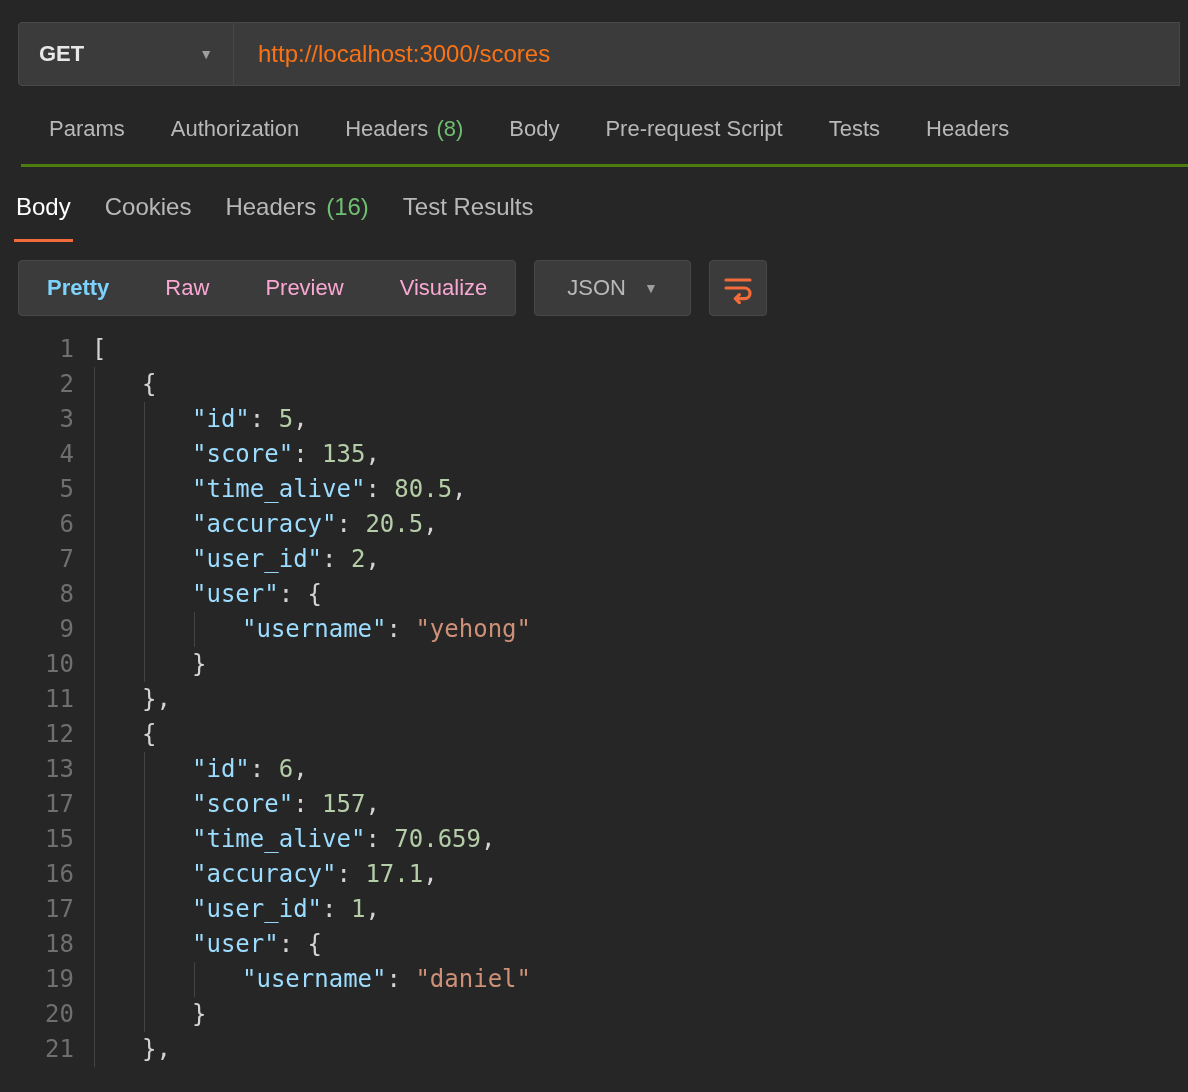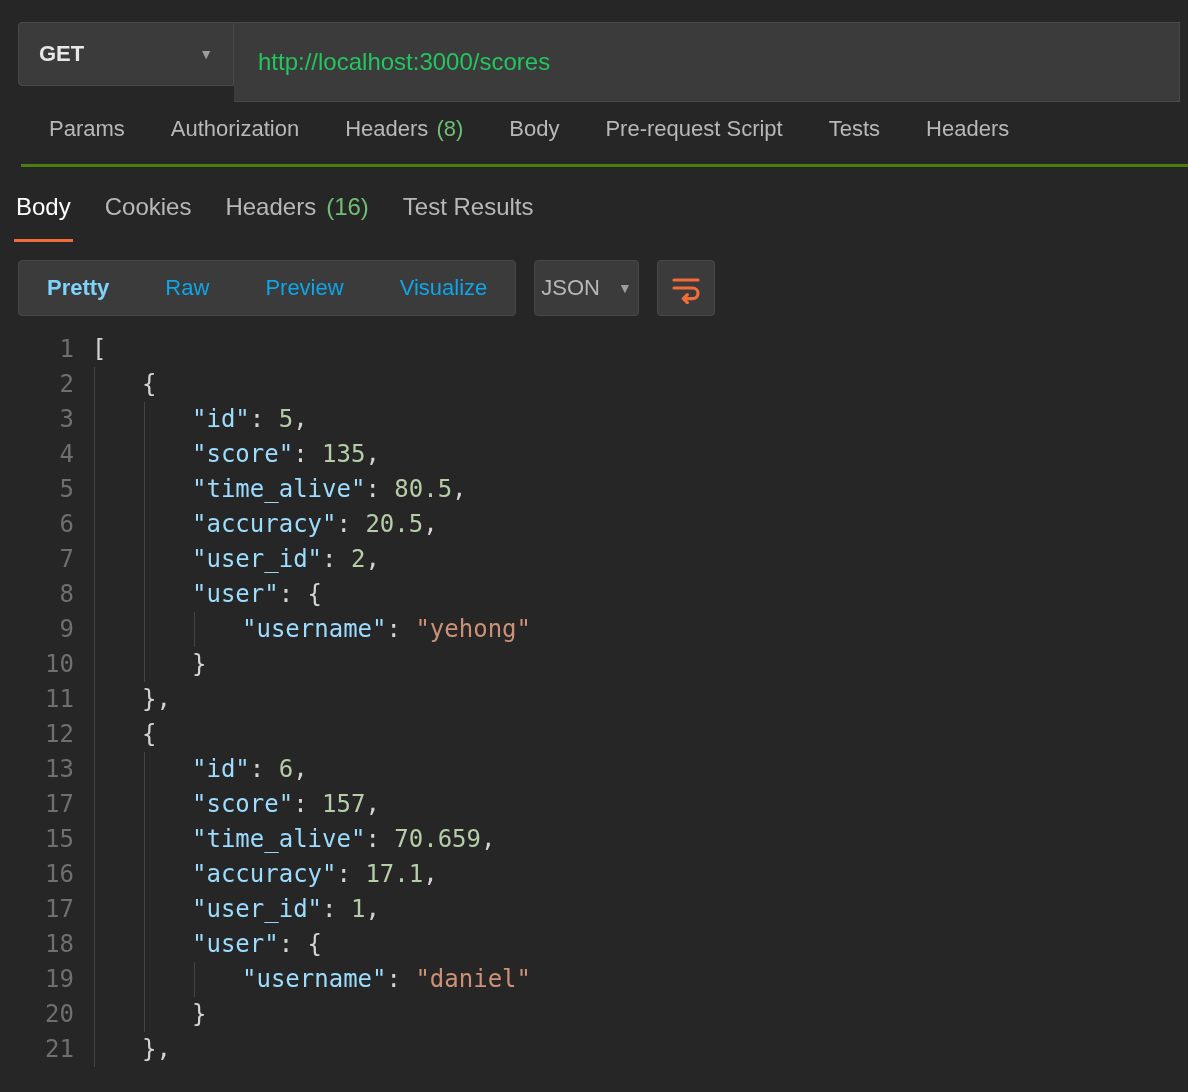--- a/index.html
+++ b/index.html
@@ -35,24 +35,24 @@
     font-weight: 600;
     font-size: 22px;
     border-radius: 4px 0 0 4px;
   }
   .method-select .chev { color:#9e9e9e; font-size:14px; }
   .url-input {
     flex: 1;
     background: #3b3b3b;
     border: 1px solid #484848;
     border-left: none;
-    height: 80px;
+    height: 64px;
     margin-top: 22px;
     padding: 0 24px;
-    color: #22c55e;
+    color: #f97316;
     font-size: 24px;
     display:flex;
     align-items:center;
     border-radius: 0;
   }
 
   
   .req-tabs {
     display: flex;
     gap: 46px;
@@ -87,32 +87,32 @@
   .seg {
     display:flex;
     background:#3b3b3b;
     border:1px solid #484848;
     border-radius:4px;
     overflow:hidden;
   }
   .seg .btn {
     padding: 14px 28px;
     font-size:22px;
-    color:#0ea5e9;
+    color:#f9a8d4;
     cursor:pointer;
   }
   .seg .btn.active { color:#7dd3fc; font-weight:600; }
   .fmt-select {
     display:flex;
     align-items:center;
     gap:18px;
     background:#3b3b3b;
     border:1px solid #484848;
     border-radius:4px;
-    padding: 14px 6px;
+    padding: 14px 32px;
     font-size:22px;
     color:#b8b8b8;
     cursor:pointer;
   }
   .fmt-select .chev { color:#9e9e9e; font-size:14px; }
   .wrap-btn {
     width:58px; height:56px;
     background:#3b3b3b;
     border:1px solid #484848;
     border-radius:4px;

